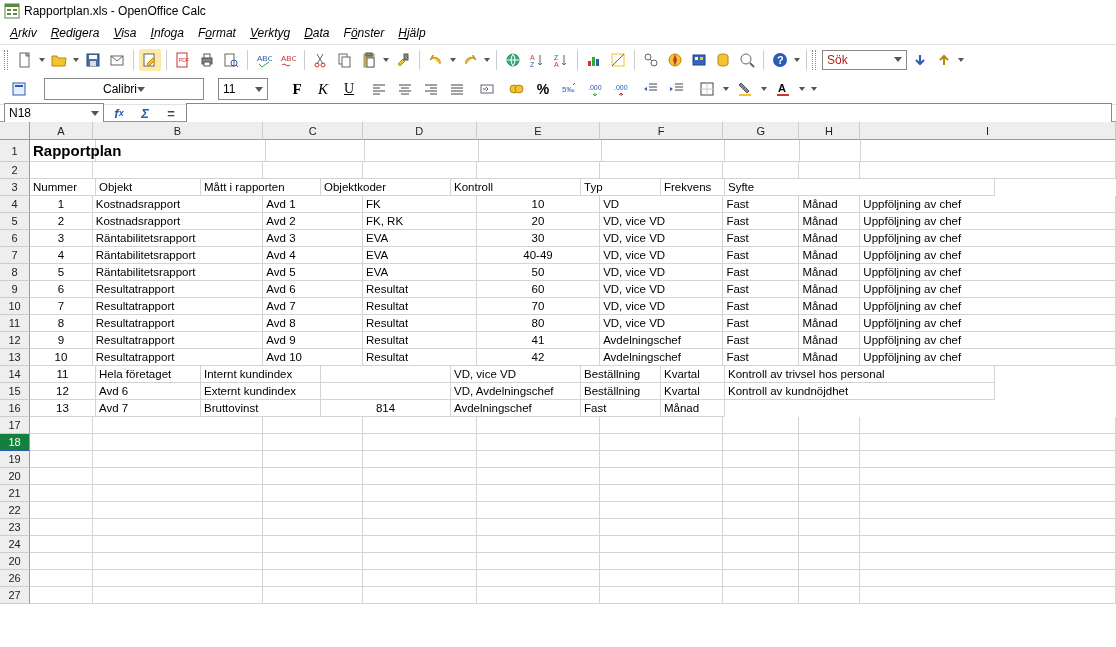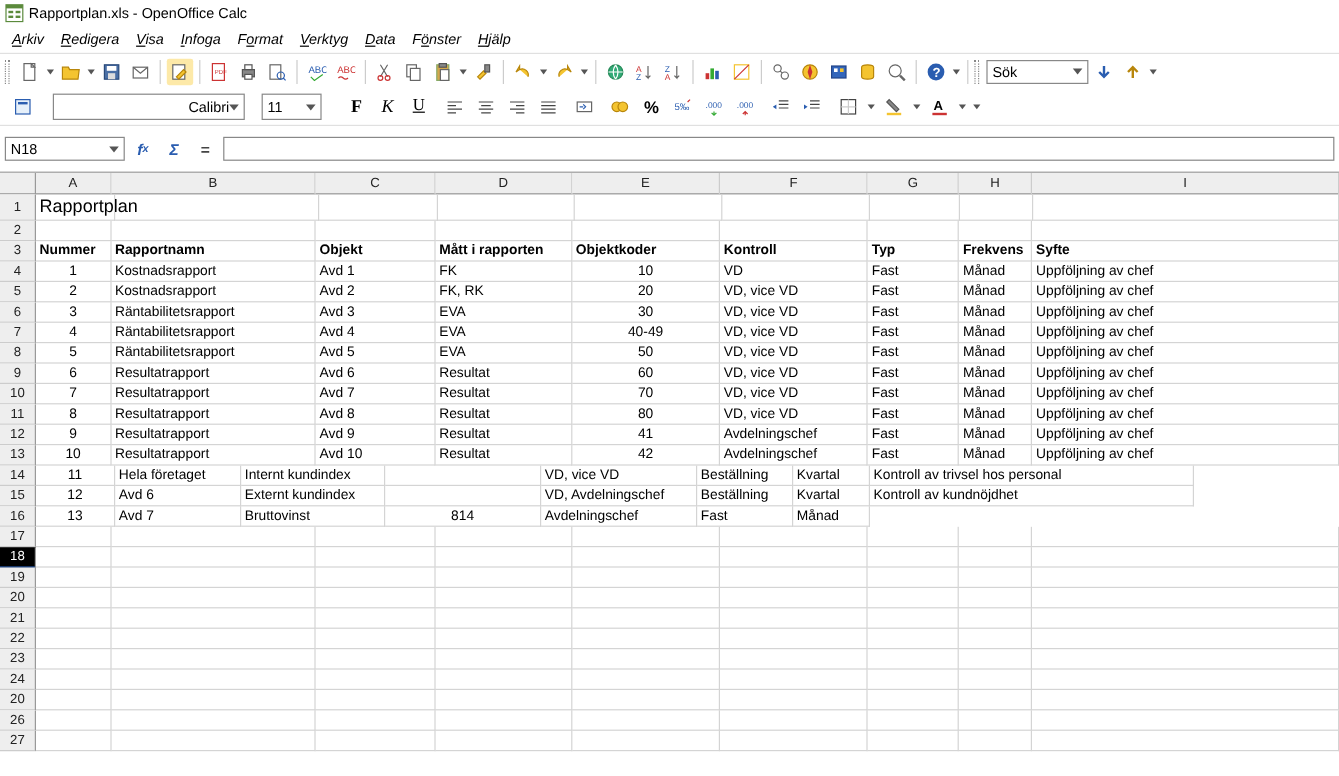--- a/index.html
+++ b/index.html
@@ -14,50 +14,50 @@
 
 .toolbar { display: flex; align-items: center; height: 30px; padding: 14px 4px; background: #fff; border-top: 1px solid #e0e0e0; gap: 2px; }
 .toolbar .sep { width: 1px; height: 20px; background: #ccc; margin: 0 3px; }
 .toolbar .dragger { width: 4px; height: 20px; border-left: 1px dotted #888; border-right: 1px dotted #888; margin-right: 4px; }
 .tbtn { width: 22px; height: 22px; display: inline-flex; align-items: center; justify-content: center; cursor: pointer; border-radius: 2px; }
 .tbtn svg { width: 16px; height: 16px; }
 .dd { width: 8px; height: 22px; display: inline-flex; align-items: center; justify-content: center; }
 .dd::after { content: ""; border-left: 3px solid transparent; border-right: 3px solid transparent; border-top: 4px solid #555; }
 
 .fontbar { display: flex; align-items: center; height: 30px; padding: 2px 4px; background: #fff; gap: 4px; }
-.fontname { width: 160px; height: 22px; border: 1px solid #888; background: #fff; padding: 0 4px; font-size: 12px; display: flex; align-items: center; justify-content: flex-end; }
+.fontname { width: 160px; height: 22px; border: 1px solid #888; background: #fff; padding: 0 4px; font-size: 12px; display: flex; align-items: center; justify-content: center; }
 .fontsize { width: 50px; height: 22px; border: 1px solid #888; background: #fff; padding: 0 4px; font-size: 12px; display: flex; align-items: center; justify-content: space-between; }
 .caret { border-left: 4px solid transparent; border-right: 4px solid transparent; border-top: 5px solid #555; }
 
-.formulabar { display: flex; align-items: center; height: 40px; padding: 2px 4px; background: #fff; border-top: 1px solid #e0e0e0; border-bottom: 1px solid #999; gap: 4px; }
+.formulabar { display: flex; align-items: center; height: 18px; padding: 2px 4px; background: #fff; border-top: 1px solid #e0e0e0; border-bottom: 1px solid #999; gap: 4px; }
 .cellref { width: 100px; height: 20px; border: 1px solid #888; background: #fff; padding: 0 4px; font-size: 12px; display: flex; align-items: center; justify-content: space-between; }
 .fxbtn { width: 22px; height: 20px; display: inline-flex; align-items: center; justify-content: center; font-style: italic; font-weight: bold; color: #2a5db0; cursor: pointer; font-size: 13px; }
 .formulainput { flex: 1; height: 20px; border: 1px solid #888; background: #fff; padding: 0 4px; }
 
 .grid { display: flex; height: calc(647px - 22px - 22px - 30px - 30px - 26px); overflow: hidden; }
 .rowhdrs { display: flex; flex-direction: column; }
 .corner { width: 30px; height: 18px; background: #eee; border-right: 1px solid #999; border-bottom: 1px solid #999; }
 .rowhdr { width: 30px; height: 17px; background: #eee; border-right: 1px solid #999; border-bottom: 1px solid #ccc; display: flex; align-items: center; justify-content: center; font-size: 11px; color: #222; }
 .rowhdr.tall { height: 22px; }
-.rowhdr.sel { background: #000000; color: #fff; border-bottom-color:#2a5db0; }
+.rowhdr.sel { background: #15803d; color: #fff; border-bottom-color:#2a5db0; }
 
 .cells { flex: 1; overflow: hidden; }
 .colhdrs { display: flex; height: 18px; }
 .colhdr { background: #eee; border-right: 1px solid #ccc; border-bottom: 1px solid #999; display: flex; align-items: center; justify-content: center; font-size: 11px; color: #222; }
 
 .row { display: flex; height: 17px; }
 .row.tall { height: 22px; }
 .cell { border-right: 1px solid #d4d4d4; border-bottom: 1px solid #d4d4d4; padding: 0 3px; font-size: 11.5px; display: flex; align-items: center; overflow: hidden; white-space: nowrap; }
 .cell.center { justify-content: center; }
-.cell.bold { font-weight: bold; }
-.cell.title { font-size: 15px; font-weight: normal; }
+.cell.bold { font-weight: normal; }
+.cell.title { font-size: 15px; font-weight: bold; }
 
 .wA{width:66px}.wB{width:180px}.wC{width:105px}.wD{width:120px}.wE{width:130px}.wF{width:130px}.wG{width:80px}.wH{width:64px}.wI{width:270px}
 
-.searchbox { width: 85px; height: 20px; border: 1px solid #888; background: #fff; padding: 0 4px; font-size: 12px; display: flex; align-items: center; justify-content: space-between; color: #000000; }
+.searchbox { width: 85px; height: 20px; border: 1px solid #888; background: #fff; padding: 0 4px; font-size: 12px; display: flex; align-items: center; justify-content: space-between; color: #b91c1c; }
 </style>
 </head>
 <body>
 
 <div class="titlebar">
   <span class="icon">
     <svg viewBox="0 0 16 16">
         <rect x="1" y="1" width="14" height="14" fill="#fff" stroke="#5b8a3c"></rect>
         <rect x="1" y="1" width="14" height="3" fill="#5b8a3c"></rect>
         <rect x="3" y="6" width="4" height="2" fill="#5b8a3c"></rect>
@@ -489,21 +489,20 @@
           <div class="cell wC"></div>
           <div class="cell wD"></div>
           <div class="cell wE"></div>
           <div class="cell wF"></div>
           <div class="cell wG"></div>
           <div class="cell wH"></div>
           <div class="cell wI"></div>
         </div>
         <div class="row">
           <div class="cell wA bold">Nummer</div>
-          <div class="cell wB bold">Rapportnamn</div>
           <div class="cell wC bold">Objekt</div>
           <div class="cell wD bold">Mått i rapporten</div>
           <div class="cell wE bold">Objektkoder</div>
           <div class="cell wF bold">Kontroll</div>
           <div class="cell wG bold">Typ</div>
           <div class="cell wH bold">Frekvens</div>
           <div class="cell wI bold">Syfte</div>
         </div>
         <div class="row">
           <div class="cell wA center">1</div>

